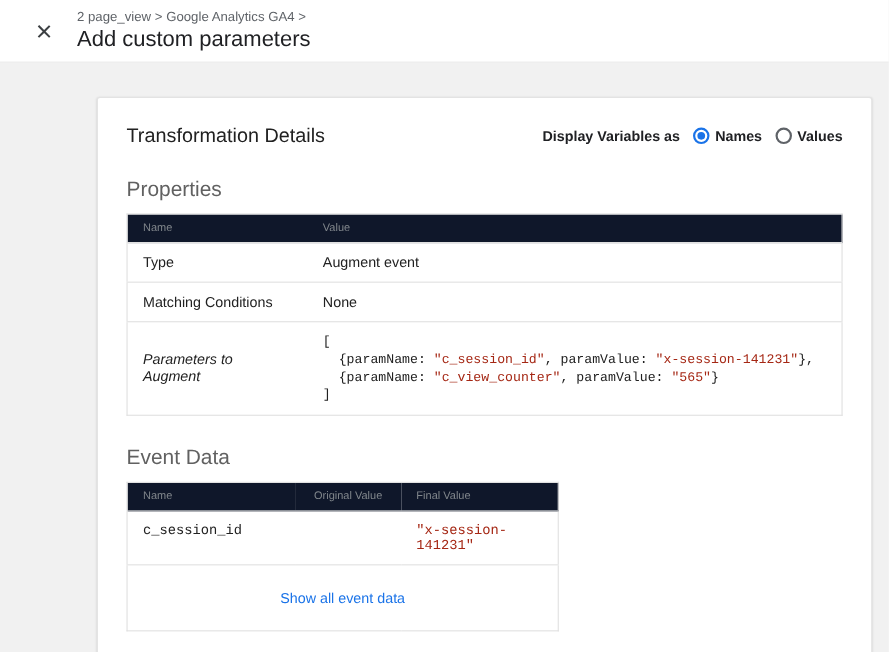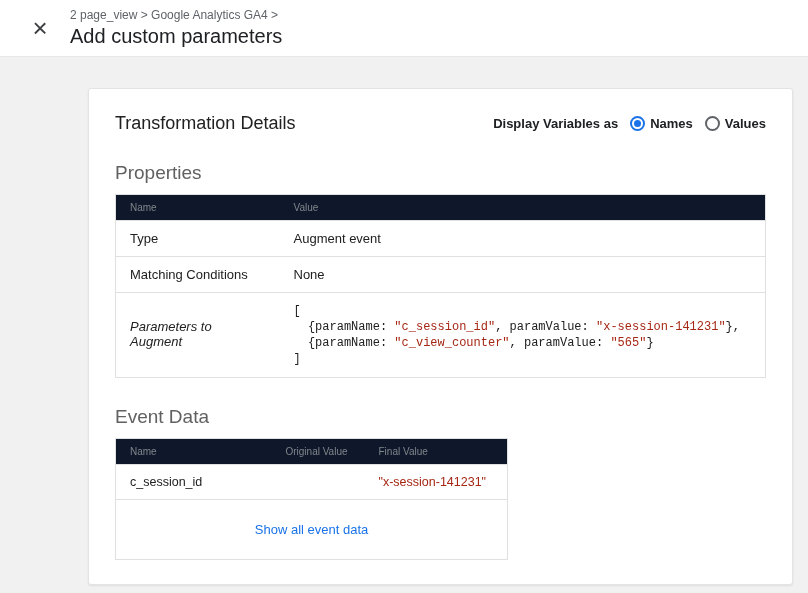--- a/index.html
+++ b/index.html
@@ -92,21 +92,21 @@
     border-bottom: 1px solid #e0e0e0;
   }
   td {
     padding: 10px 14px;
     border-bottom: 1px solid #e0e0e0;
     vertical-align: top;
     color: #212121;
   }
   tr:last-child td { border-bottom: none; }
   .props-table td.name-col { width: 164px; }
-  .mono { font-family: Liberation Sans, sans-serif; font-size: 12.5px; }
+  .mono { font-family: Liberation Mono, monospace; font-size: 12.5px; }
   .code-block {
     margin: 0;
     font-family: "Liberation Mono", "DejaVu Sans Mono", monospace;
     font-size: 12px;
     line-height: 16px;
     color: #212121;
     white-space: pre;
   }
   .tok-string { color: #a52714; }
   .event-table .col-original { width: 96px; text-align: center; }

